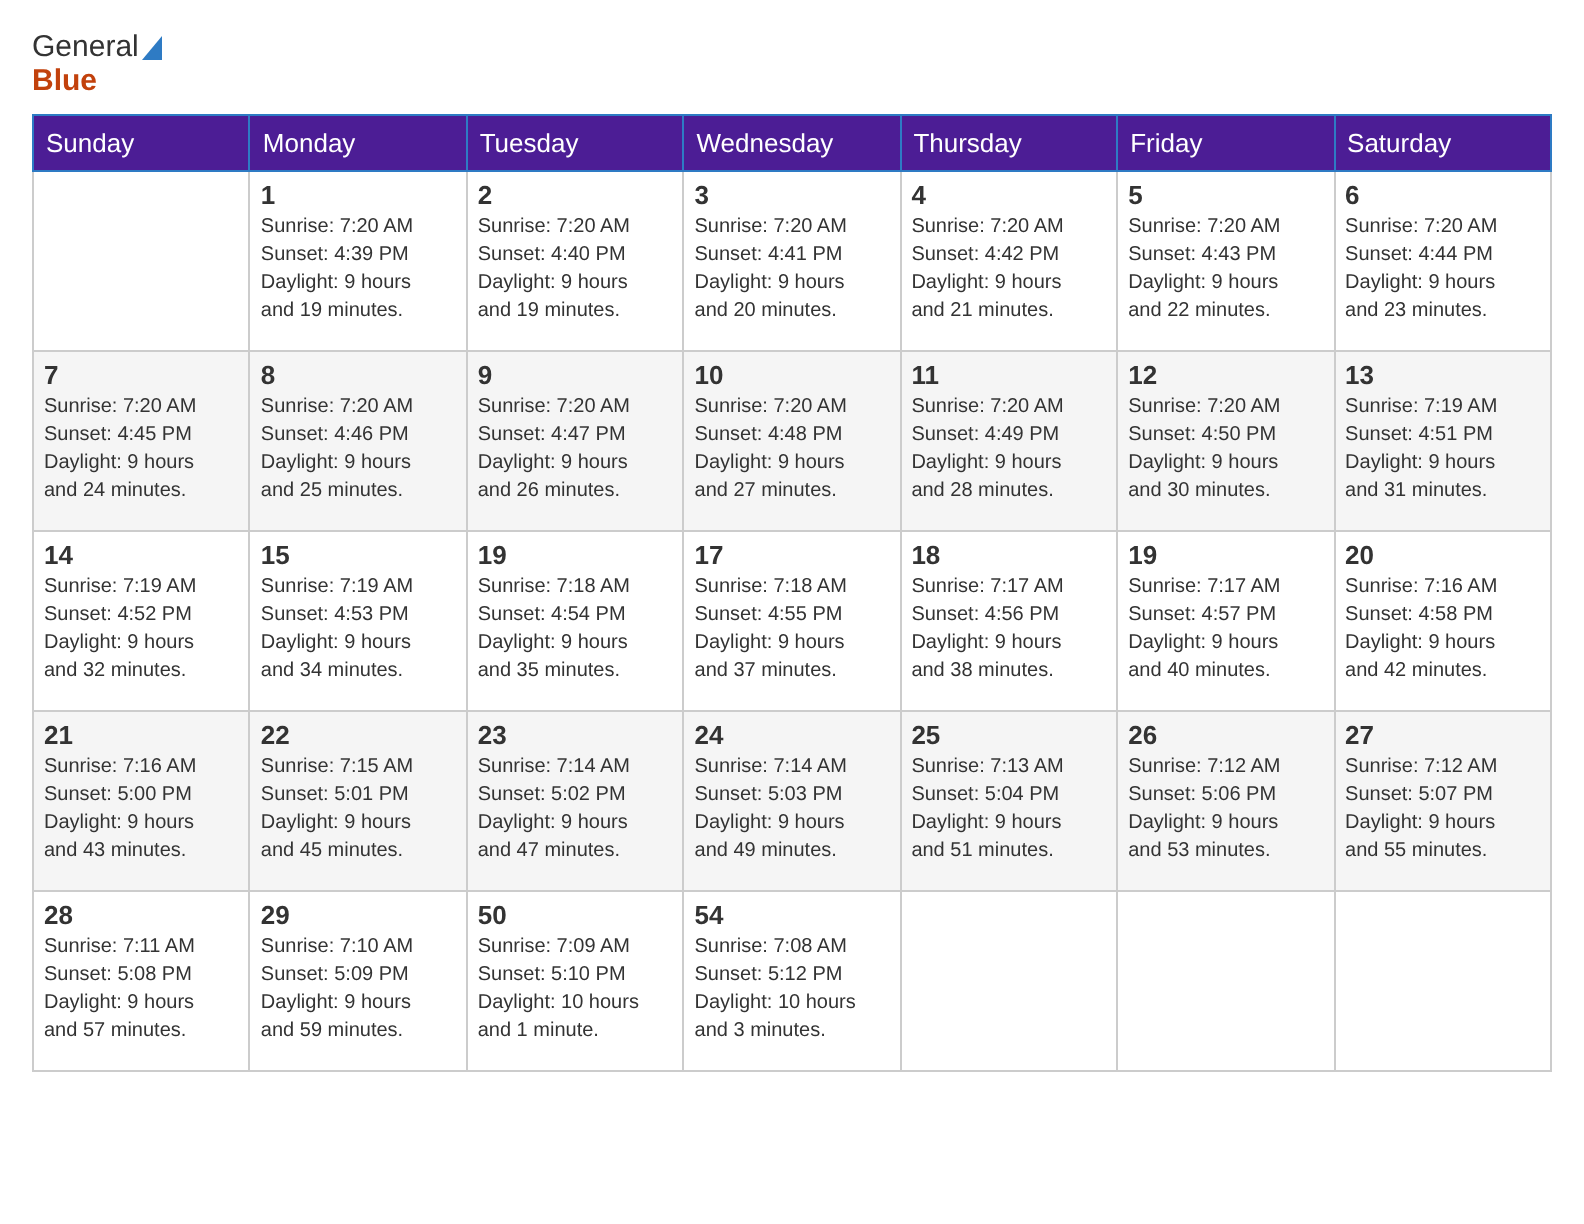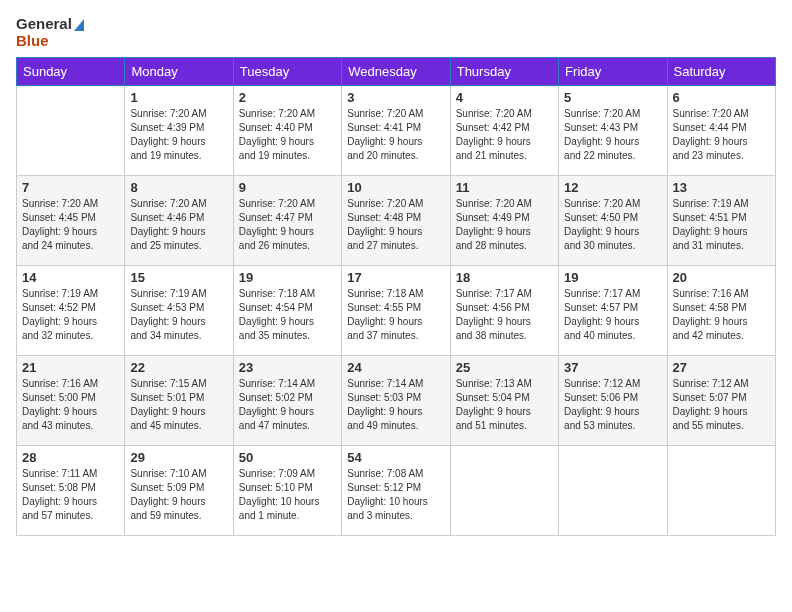--- a/index.html
+++ b/index.html
@@ -32,21 +32,21 @@
     .location-title {
       font-size: 14px;
       color: #555;
     }
     .calendar-table {
       width: 100%;
       border-collapse: collapse;
       font-size: 11px;
     }
     .calendar-table th {
-      background-color: #6d28d9;
+      background-color: #4c1d95;
       color: #fff;
       text-align: left;
       padding: 6px 6px;
       font-size: 13px;
       font-weight: normal;
       border: 1px solid #2e7bc4;
     }
     .calendar-table td {
       border: 1px solid #ccc;
       vertical-align: top;
@@ -76,21 +76,21 @@
     .calendar-table tr:nth-child(even) td.empty-cell {
       background: #f5f5f5 !important;
     }
   </style>
 </head>
 <body>
 
 <div class="header-section">
   <div class="logo">
   <div style="display:flex;flex-direction:column;line-height:1.1">
-    <span style="font-size:15px;font-weight:bold;color:#333;">General<span style="display:inline-block;width:0;height:0;border-left:10px solid transparent;border-right:0px solid transparent;border-bottom:12px solid #2e7bc4;margin-left:2px;vertical-align:middle;"></span></span>
+    <span style="font-size:15px;font-weight:normal;color:#333;">General<span style="display:inline-block;width:0;height:0;border-left:10px solid transparent;border-right:0px solid transparent;border-bottom:12px solid #2e7bc4;margin-left:2px;vertical-align:middle;"></span></span>
     <span style="font-size:15px;font-weight:bold;color:#c2410c;">Blue</span>
   </div>
 </div>
   <div class="title-section">
     <div class="month-title"></div>
     <div class="location-title"></div>
   </div>
 </div>
 
 <table class="calendar-table">
@@ -208,21 +208,21 @@
         </td>
         <td>
           <div class="day-number">24</div>
           <div class="day-info">Sunrise: 7:14 AM<br>Sunset: 5:03 PM<br>Daylight: 9 hours<br>and 49 minutes.</div>
         </td>
         <td>
           <div class="day-number">25</div>
           <div class="day-info">Sunrise: 7:13 AM<br>Sunset: 5:04 PM<br>Daylight: 9 hours<br>and 51 minutes.</div>
         </td>
         <td>
-          <div class="day-number">37</div>
+          <div class="day-number">26</div>
           <div class="day-info">Sunrise: 7:12 AM<br>Sunset: 5:06 PM<br>Daylight: 9 hours<br>and 53 minutes.</div>
         </td>
         <td>
           <div class="day-number">27</div>
           <div class="day-info">Sunrise: 7:12 AM<br>Sunset: 5:07 PM<br>Daylight: 9 hours<br>and 55 minutes.</div>
         </td>
       </tr>
       <tr>
         <td>
           <div class="day-number">28</div>

